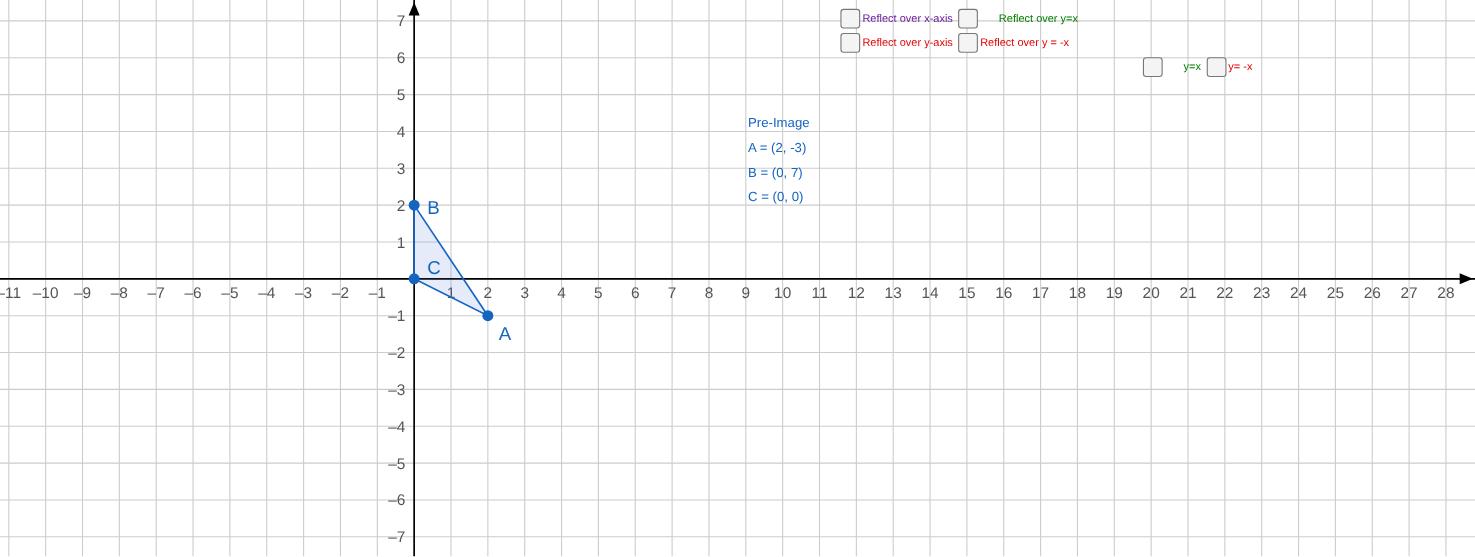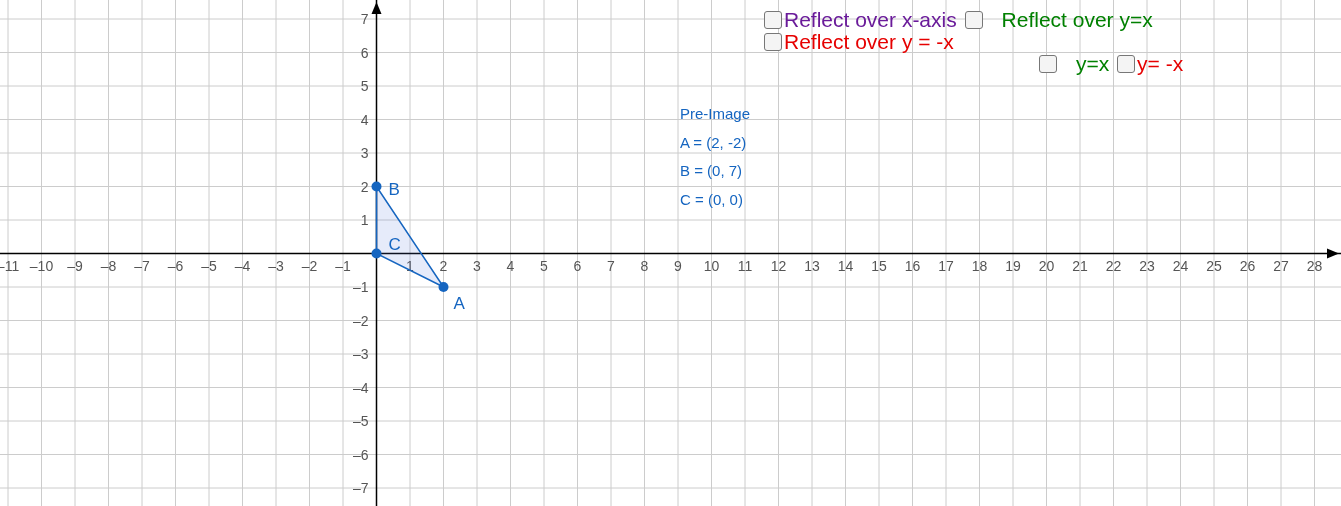--- a/index.html
+++ b/index.html
@@ -12,21 +12,21 @@
     position: relative;
     width: 1341px;
     height: 506px;
     overflow: hidden;
   }
   svg {
     display: block;
   }
   .checkbox-group {
     position: absolute;
-    font-size: 21px;
+    font-size: 10px;
     padding-left: 44px;
   }
   .cb {
     display: inline-flex;
     align-items: center;
     margin-right: 2px;
   }
   .cb-box {
     width: 18px;
     height: 18px;
@@ -36,21 +36,21 @@
     display: inline-block;
     margin-right: 2px;
     box-sizing: border-box;
   }
   .purple { color: #6a1b9a; }
   .red { color: #e60000; }
   .green { color: #008000; margin-left: 17px; }
   .blue { color: #1565C0; }
   .preimage {
     position: absolute;
-    font-size: 15px;
+    font-size: 12px;
     line-height: 1.9;
   }
 </style>
 </head>
 <body>
 
 <div class="container">
   <svg id="graph" width="1341" height="506">
       <line x1="8" y1="0" x2="8" y2="506" stroke="#ccc" stroke-width="1"></line>
       <line x1="41.5" y1="0" x2="41.5" y2="506" stroke="#ccc" stroke-width="1"></line>
@@ -182,34 +182,38 @@
     </span>
     <span class="cb">
       <span class="cb-box"></span>
       <span class="green">Reflect over y=x</span>
     </span>
   </div>
 
   <div class="checkbox-group" style="top:30px; left:720px;">
     <span class="cb">
       <span class="cb-box"></span>
+      <span class="red">Reflect over y-axis</span>
+    </span>
+    <span class="cb">
+      <span class="cb-box"></span>
       <span class="red">Reflect over y = -x</span>
     </span>
   </div>
 
   <div class="checkbox-group" style="top:52px; left:995px;text-align:center;">
     <span class="cb">
       <span class="cb-box"></span>
       <span class="green">y=x</span>
     </span>
     <span class="cb">
       <span class="cb-box"></span>
       <span class="red">y= -x</span>
     </span>
   </div>
 
   <div class="preimage blue" style="top:100px; left:680px;">
     <div>Pre-Image</div>
-    <div>A = (2, -2)</div>
+    <div>A = (2, -3)</div>
     <div>B = (0, 7)</div>
     <div>C = (0, 0)</div>
   </div>
 </div>
 
 </body></html>

